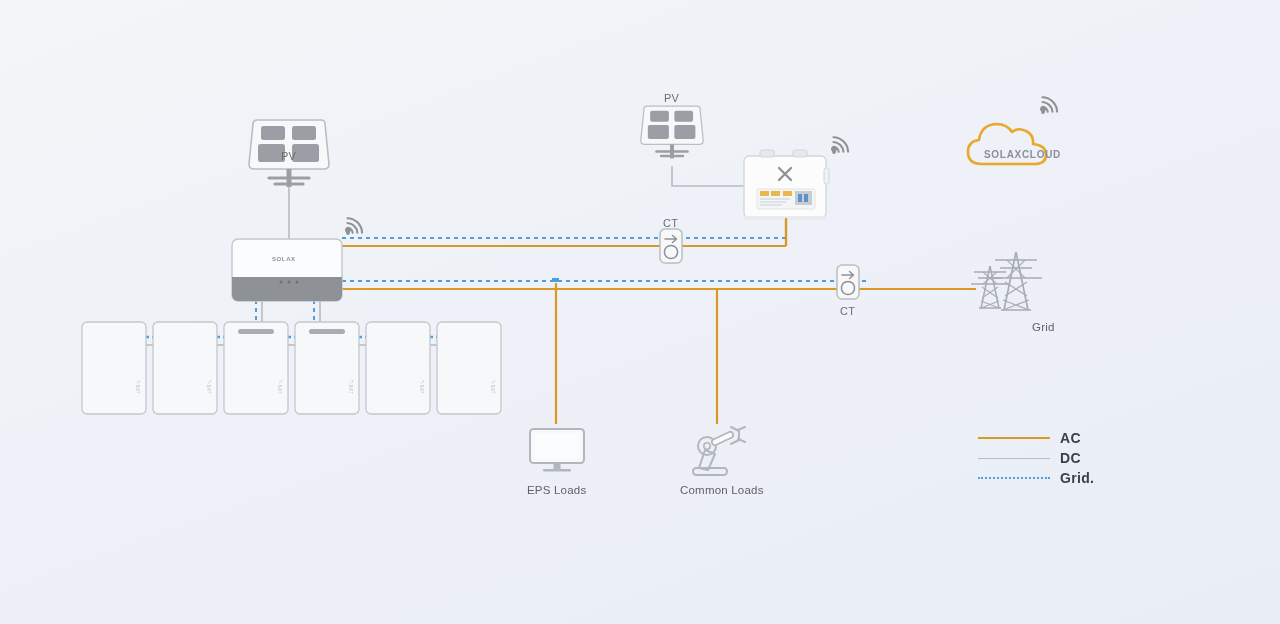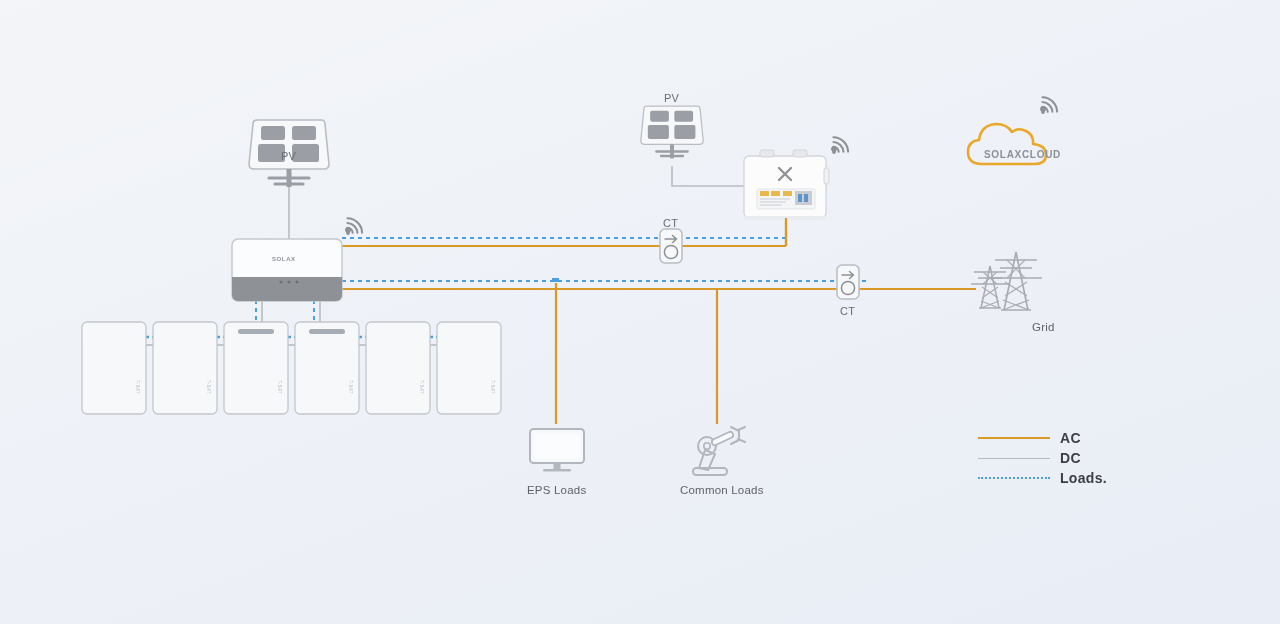--- a/index.html
+++ b/index.html
@@ -269,17 +269,17 @@
     <div class="legend-row">
       <span class="legend-line ac"></span>
       <span class="legend-text">AC</span>
     </div>
     <div class="legend-row">
       <span class="legend-line dc"></span>
       <span class="legend-text">DC</span>
     </div>
     <div class="legend-row">
       <span class="legend-line comm"></span>
-      <span class="legend-text">Loads.</span>
+      <span class="legend-text">Grid.</span>
     </div>
   </div>
 
 </div>
 
 </body></html>

